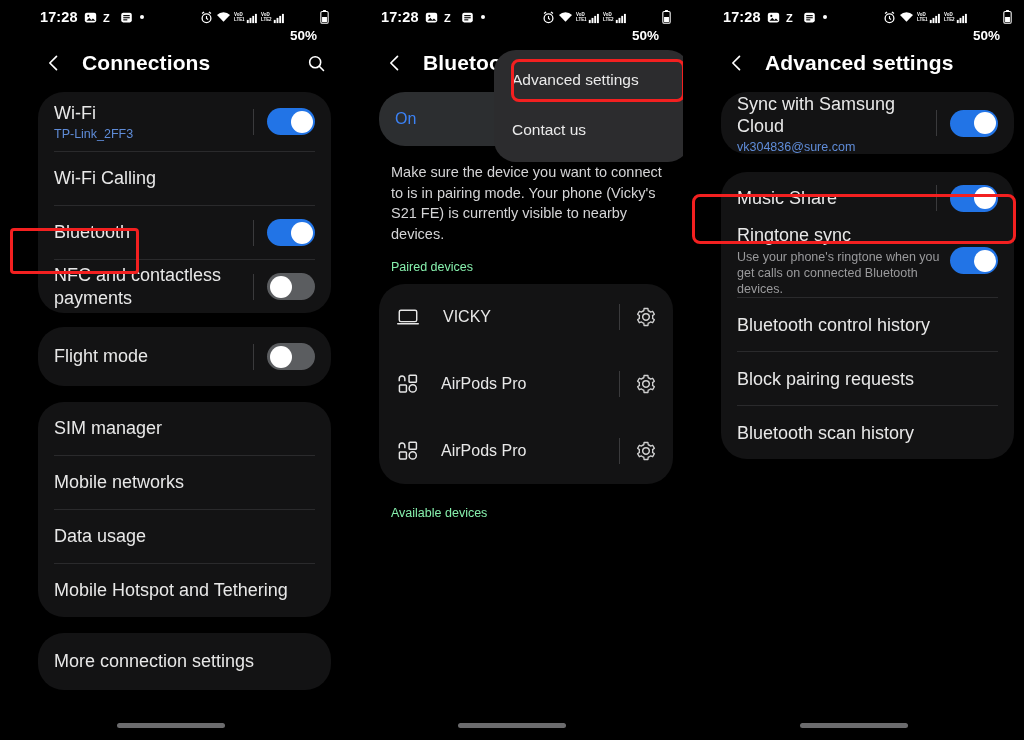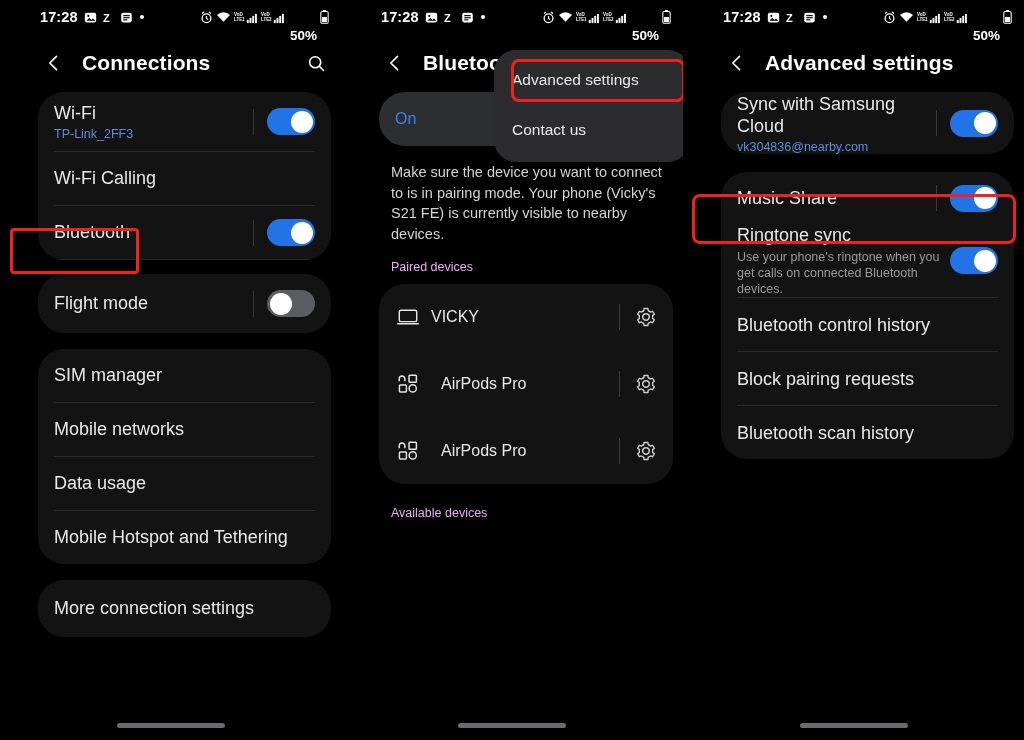--- a/index.html
+++ b/index.html
@@ -69,21 +69,21 @@
     background: #5b5d60; position: relative; flex: 0 0 auto;
   }
   .toggle.on { background: #2274e6; }
   .toggle .knob {
     position: absolute; top: 2.5px; left: 2.5px;
     width: 22px; height: 22px; border-radius: 50%; background: #fff;
   }
   .toggle.on .knob { left: auto; right: 2.5px; }
 
   .sect-label {
-    font-size: 12.5px; color: #f0abfc;
+    font-size: 12.5px; color: #86efac;
     padding: 6px 0 10px 22px;
   }
 
   .dev-icon { width: 34px; flex: 0 0 auto; display: flex; align-items: center; }
   .gear-wrap { display: flex; align-items: center; gap: 15px; flex: 0 0 auto; }
 
   
   .dropdown {
     position: absolute;
     left: 153px; top: 50px;
@@ -244,20 +244,31 @@
             <div class="row-title">Bluetooth</div>
           </div>
         <div class="tgl-wrap">
           <div class="tgl-sep"></div>
           <div class="toggle on">
               <div class="knob"></div>
             </div>
         </div>
       </div>
       <div class="divider"></div>
+      <div class="row">
+        <div class="rtext">
+            <div class="row-title">NFC and contactless payments</div>
+          </div>
+        <div class="tgl-wrap">
+          <div class="tgl-sep"></div>
+          <div class="toggle">
+              <div class="knob"></div>
+            </div>
+        </div>
+      </div>
     </div>
 
     <div class="card" style="margin-top:14px">
       <div class="row" style="min-height:59px">
         <div class="rtext">
             <div class="row-title">Flight mode</div>
           </div>
         <div class="tgl-wrap">
           <div class="tgl-sep"></div>
           <div class="toggle">
@@ -402,21 +413,21 @@
     <div class="sect-label" style="padding-top:0">Paired devices</div>
 
     <div class="card">
       <div class="row" style="min-height:66px; padding-left:18px">
         <span class="dev-icon">
           <svg width="22" height="19" viewBox="0 0 24 20">
               <rect x="2.5" y="2" width="19" height="12.5" rx="1.8" fill="none" stroke="#e6e6e6" stroke-width="1.6"></rect>
               <rect x="0" y="16" width="24" height="1.7" rx="0.8" fill="#e6e6e6"></rect>
             </svg>
         </span>
-        <div class="rtext" style="margin-left:0">
+        <div class="rtext" style="margin-left:12px">
             <div class="row-title" style="font-size:16px">VICKY</div>
           </div>
         <div class="gear-wrap">
           <div class="tgl-sep"></div>
           <span class="ico">
             <svg width="22" height="22" viewBox="0 0 24 24">
                 <path d="M12 8.4a3.6 3.6 0 1 0 0 7.2 3.6 3.6 0 0 0 0-7.2z" fill="none" stroke="#cfcfcf" stroke-width="1.6"></path>
                 <path d="M19.3 12c0-.5-.05-1-.14-1.45l2-1.5-1.9-3.3-2.35.9a7.4 7.4 0 0 0-2.5-1.45L14.1 2.7h-4.2l-.31 2.5a7.4 7.4 0 0 0-2.5 1.45l-2.35-.9-1.9 3.3 2 1.5c-.09.46-.14.95-.14 1.45s.05 1 .14 1.45l-2 1.5 1.9 3.3 2.35-.9a7.4 7.4 0 0 0 2.5 1.45l.31 2.5h4.2l.31-2.5a7.4 7.4 0 0 0 2.5-1.45l2.35.9 1.9-3.3-2-1.5c.09-.46.14-.95.14-1.45z" fill="none" stroke="#cfcfcf" stroke-width="1.5" stroke-linejoin="round"></path>
               </svg>
           </span>
@@ -564,21 +575,21 @@
             <path d="M15 4L7 12l8 8" stroke="#fff" stroke-width="2" fill="none" stroke-linecap="round" stroke-linejoin="round"></path>
           </svg>
       </span>
       <span class="hd-title">Advanced settings</span>
     </div>
 
     <div class="card" style="margin-bottom:18px">
       <div class="row" style="min-height:62px">
         <div class="rtext">
           <div class="row-title">Sync with Samsung Cloud</div>
-          <div class="row-sub">vk304836@nearby.com</div>
+          <div class="row-sub">vk304836@sure.com</div>
         </div>
         <div class="tgl-wrap">
           <div class="tgl-sep"></div>
           <div class="toggle on">
               <div class="knob"></div>
             </div>
         </div>
       </div>
     </div>
 

